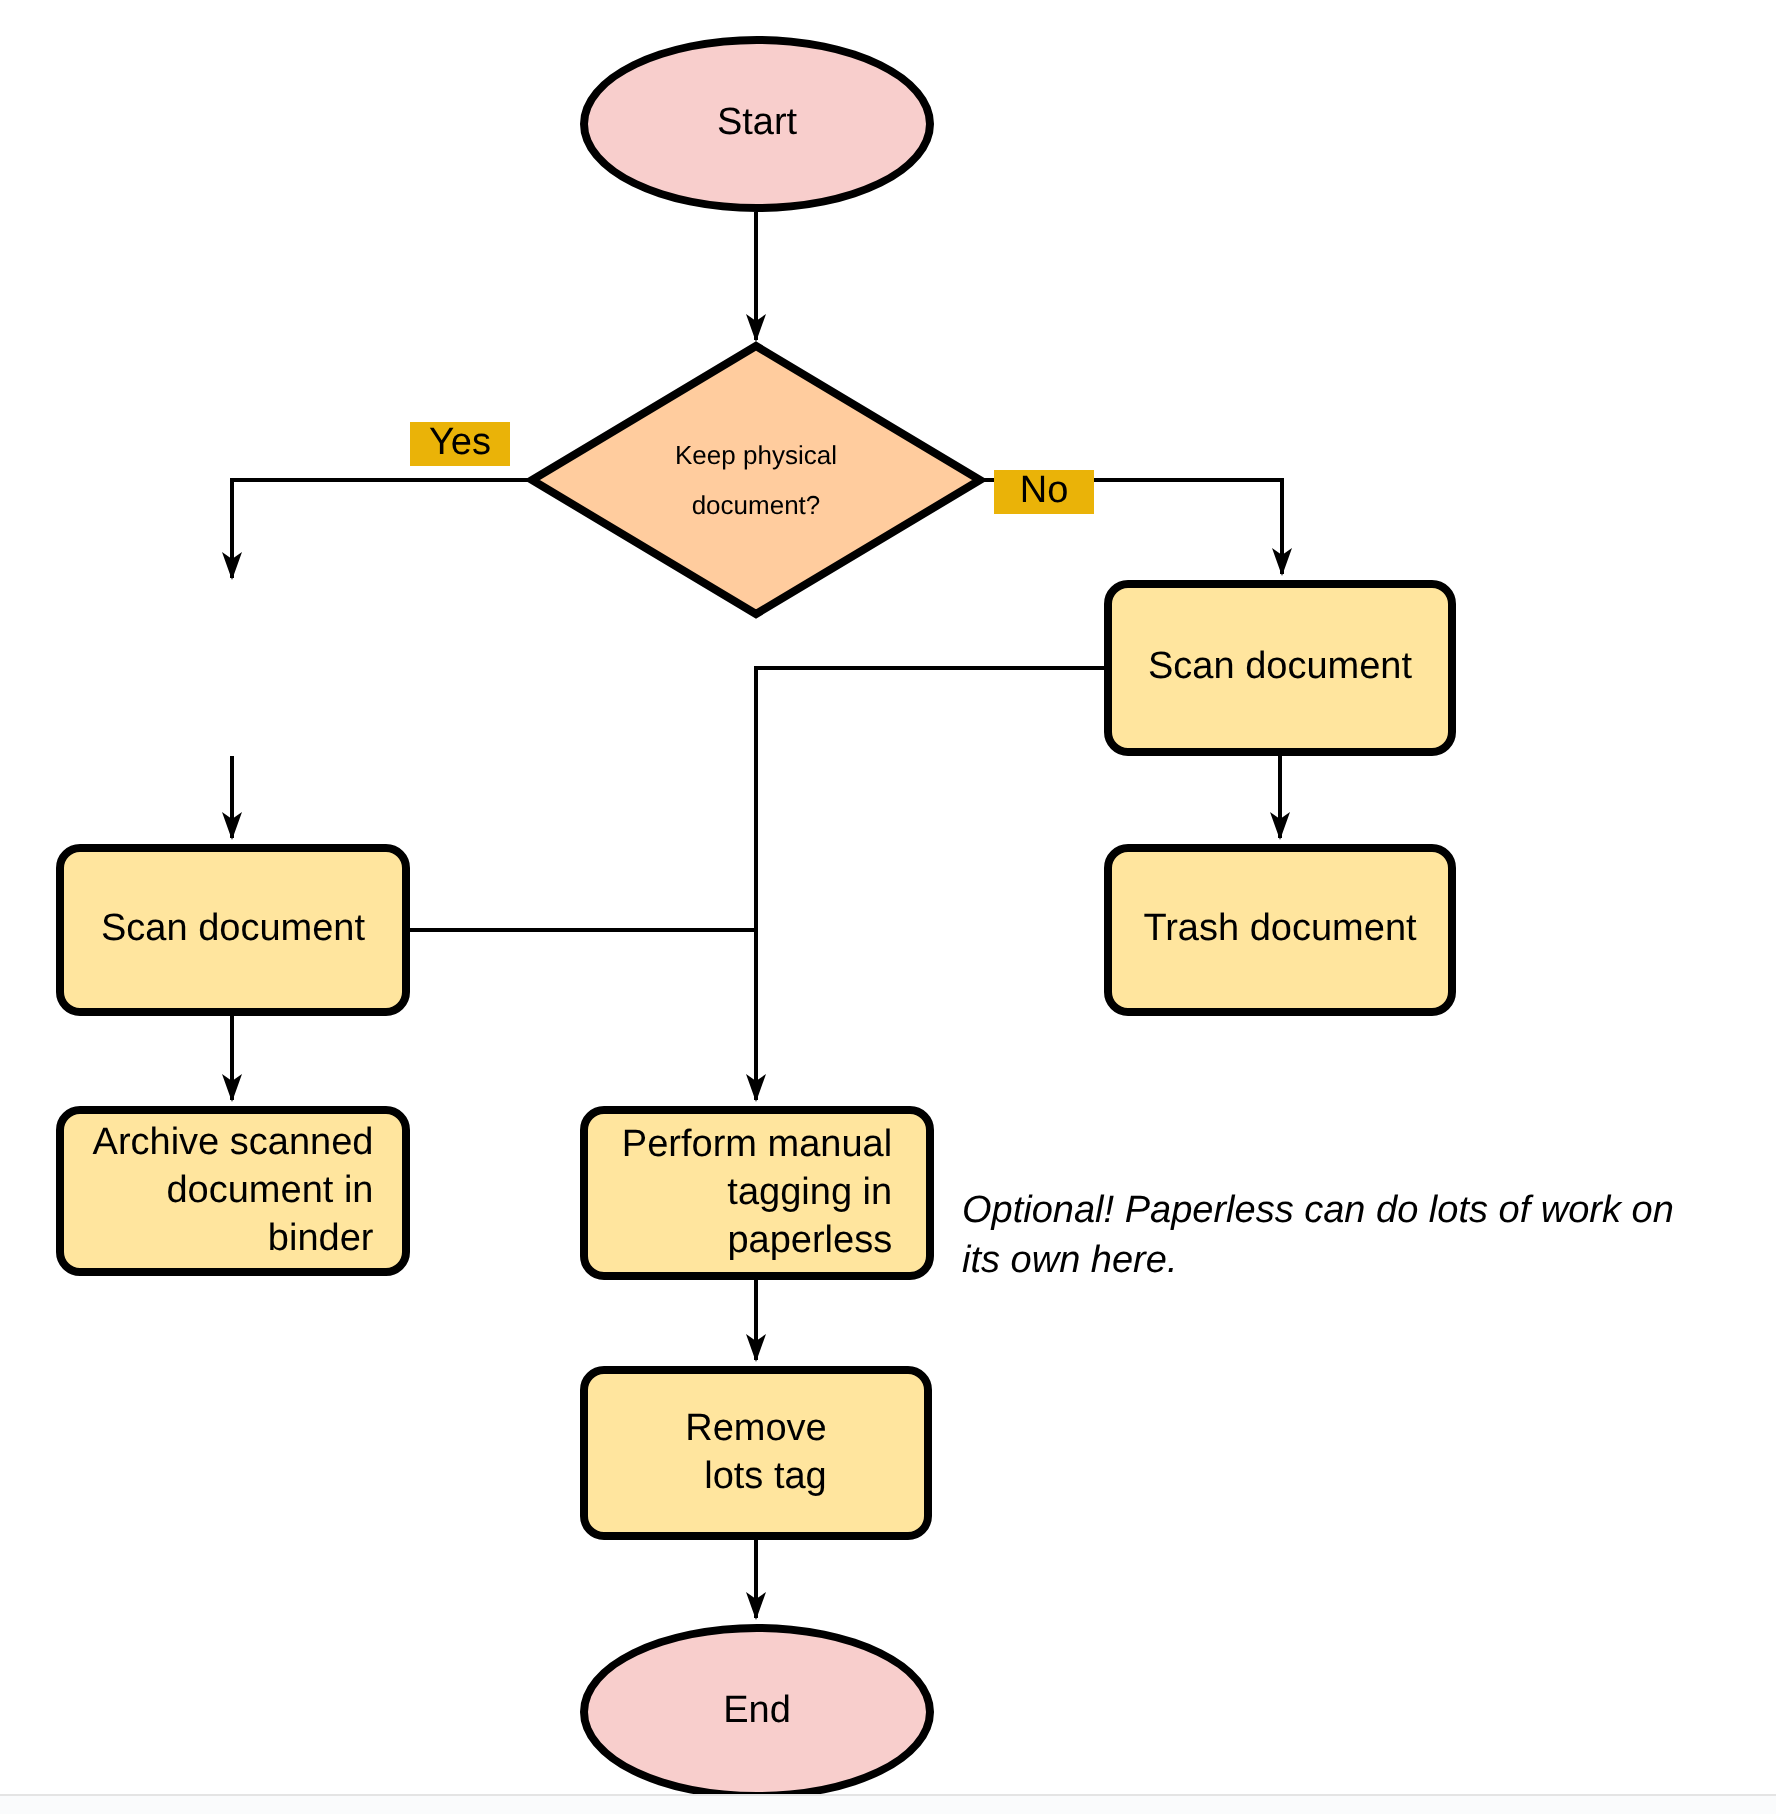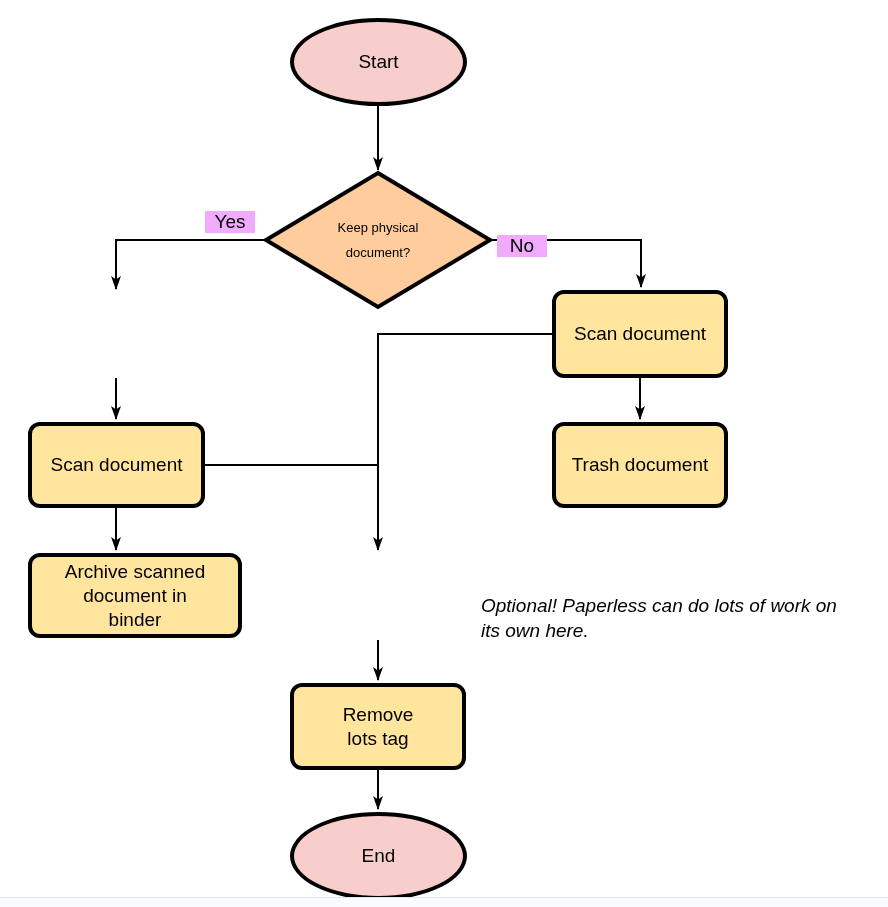--- a/index.html
+++ b/index.html
@@ -20,21 +20,21 @@
     position: absolute;
     left: 0;
     top: 0;
   }
   .node {
     position: absolute;
     box-sizing: border-box;
     display: flex;
     align-items: center;
     justify-content: center;
-    text-align: center;
+    text-align: right;
     font-size: 19px;
     line-height: 24px;
     white-space: pre-line;
   }
   .terminal {
     background: #f8cecc;
     border: 4px solid #000000;
     border-radius: 50%;
   }
   .process {
@@ -50,21 +50,21 @@
     text-align: center;
     font-size: 13px;
     line-height: 25px;
     white-space: pre-line;
   }
   .edge-label {
     position: absolute;
     font-size: 19px;
     line-height: 22px;
     text-align: center;
-    background: #f0abfc;
+    background: #eab308;
     padding: 0 2px;
   }
   .annotation {
     position: absolute;
     font-size: 19px;
     line-height: 25px;
     font-style: italic;
     white-space: pre-line;
   }
   .bottom-rule {
@@ -121,34 +121,39 @@
 
   <div class="edge-label" style="left:205px; top:211px; width:46px;">Yes</div>
 
   <div class="edge-label" style="left:497px; top:211px; width:46px;margin-top:24px;">No</div>
 
 
   <div class="node process" style="left:28px; top:422px; width:177px; height:86px;">
     <span>Scan document</span>
   </div>
 
-  <div class="node process" style="left:28px; top:553px; width:214px; height:85px;">
+  <div class="node process" style="left:28px; top:553px; width:177px; height:85px;">
     <span>Archive scanned
 document in
 binder</span>
   </div>
 
   <div class="node process" style="left:552px; top:290px; width:176px; height:88px;">
     <span>Scan document</span>
   </div>
 
   <div class="node process" style="left:552px; top:422px; width:176px; height:86px;">
     <span>Trash document</span>
   </div>
 
+  <div class="node process" style="left:290px; top:553px; width:177px; height:87px;">
+    <span>Perform manual
+tagging in
+paperless</span>
+  </div>
 
   <div class="annotation" style="left:481px; top:593px; width:410px;">Optional! Paperless can do lots of work on
 its own here.</div>
 
   <div class="node process" style="left:290px; top:683px; width:176px; height:87px;">
     <span>Remove
 lots tag</span>
   </div>
 
   <div class="node terminal" style="left:290px; top:812px; width:177px; height:88px;">

